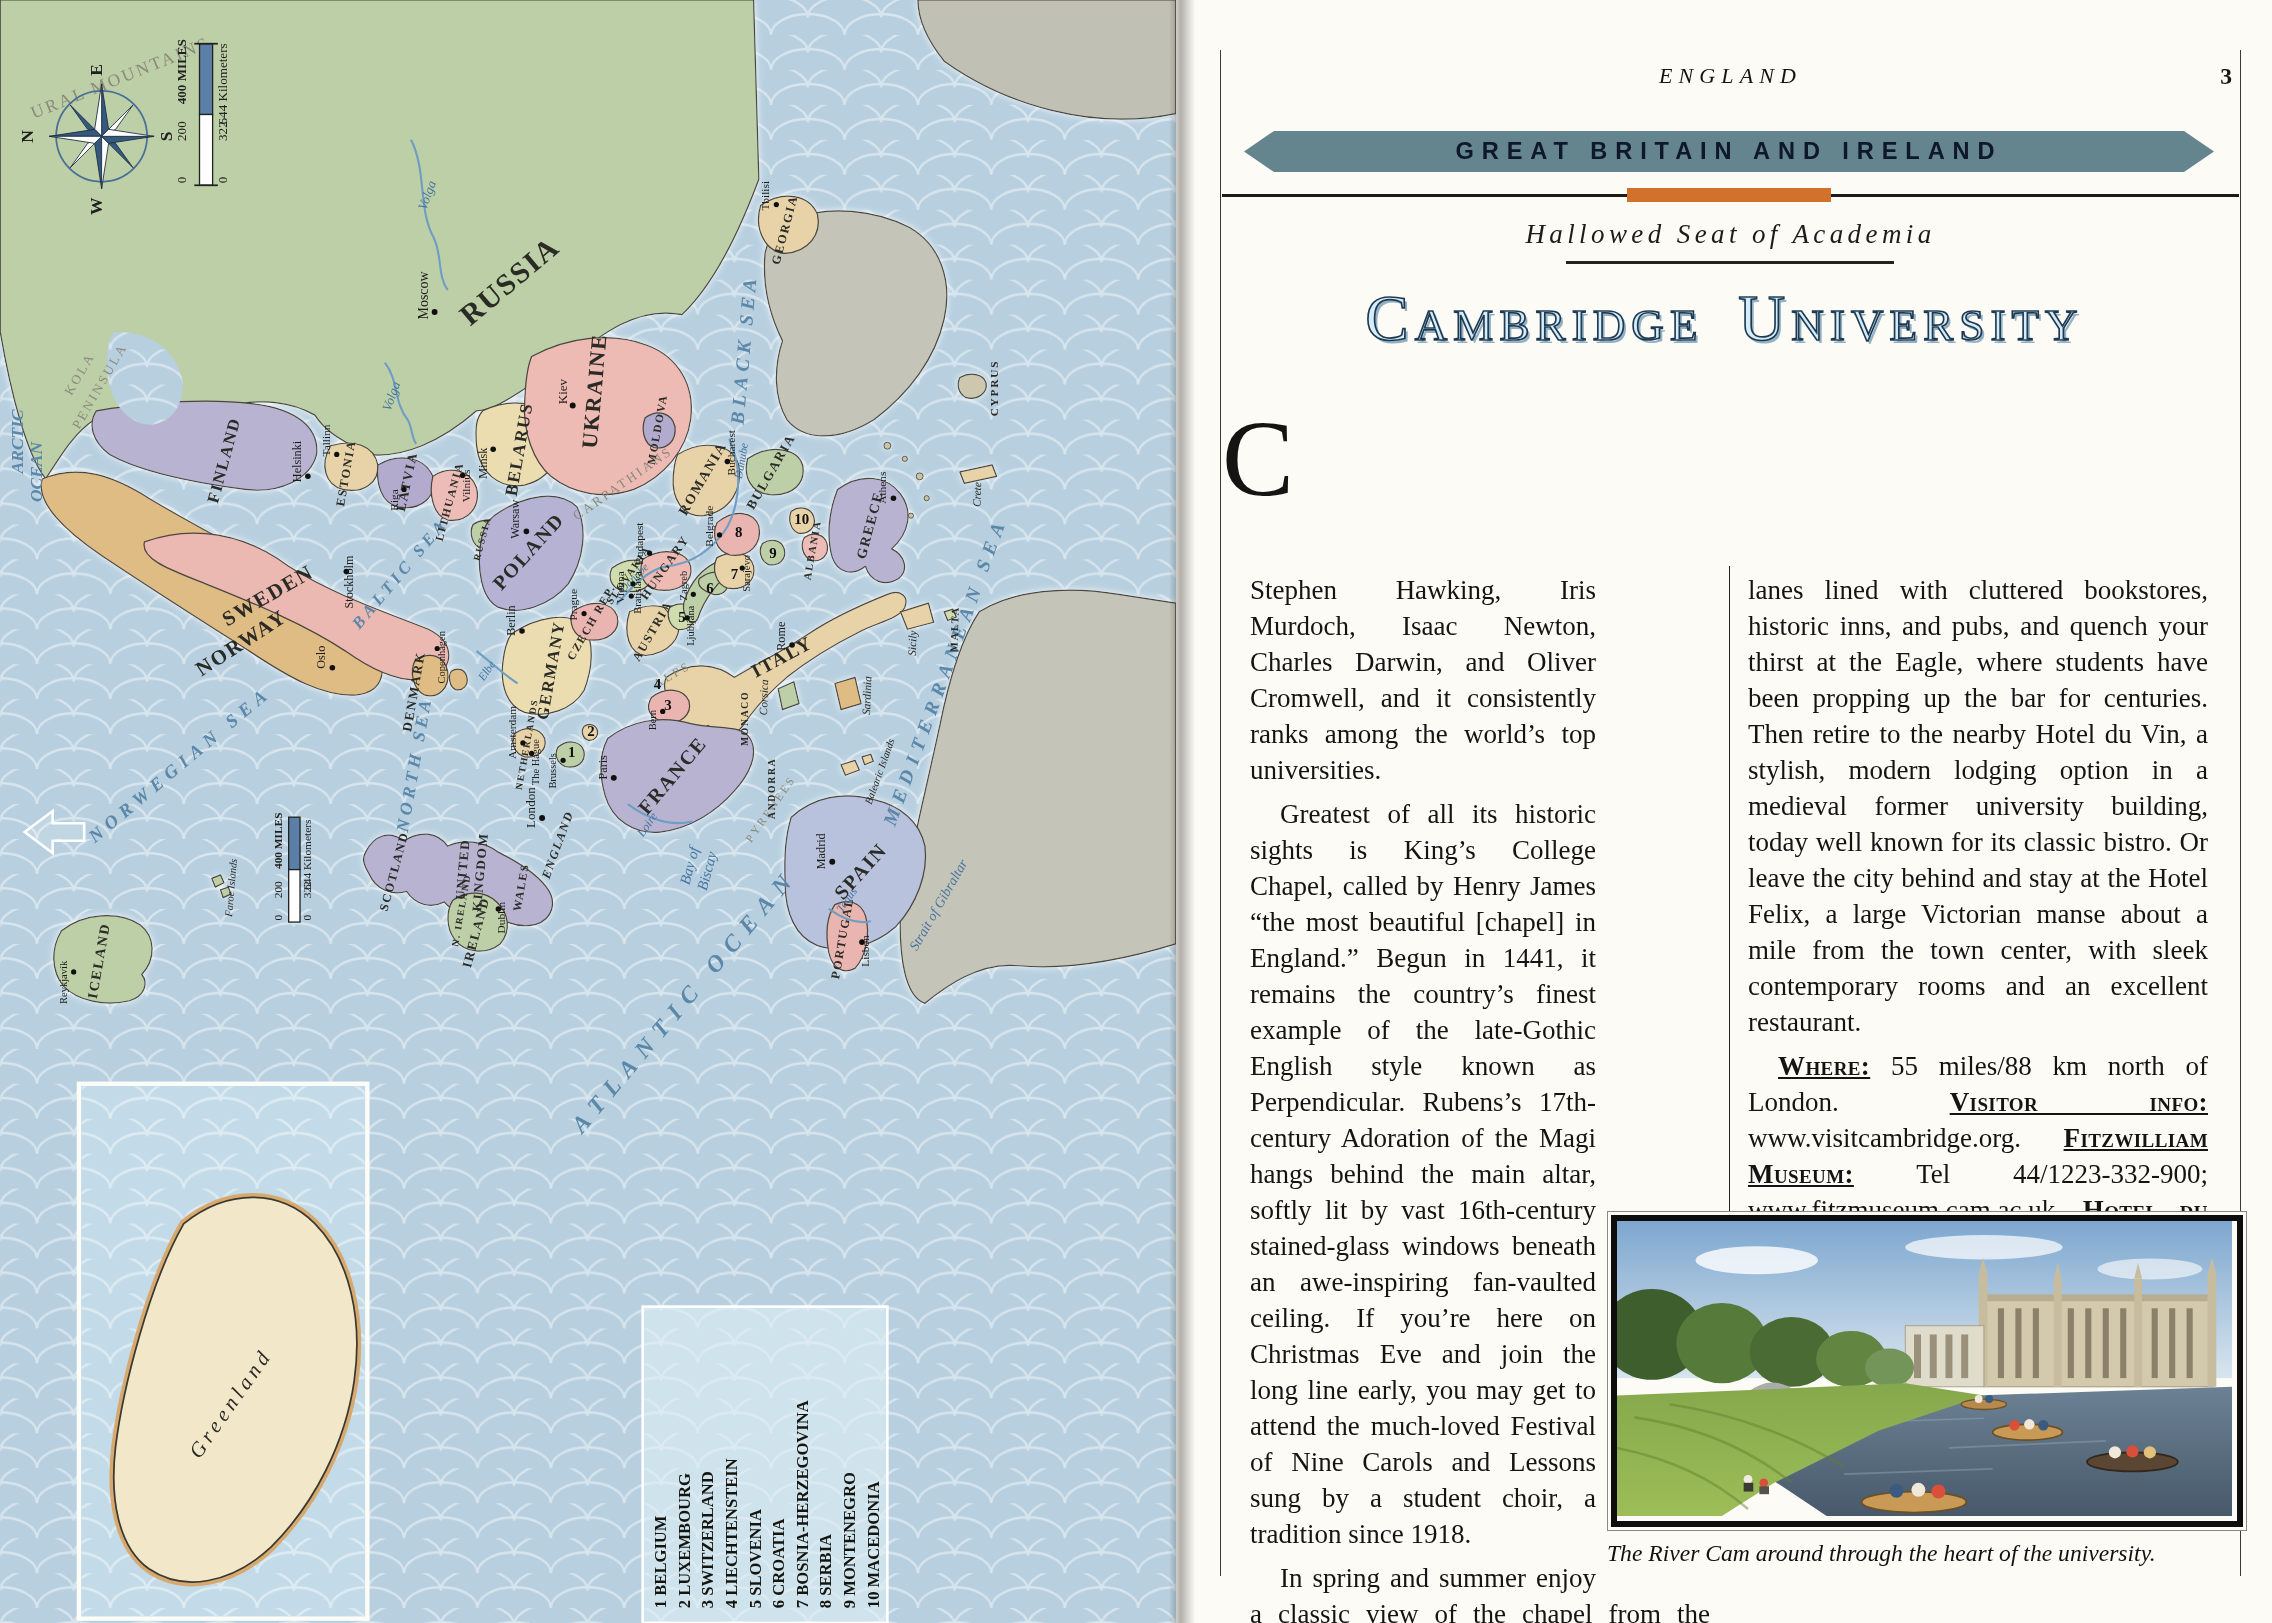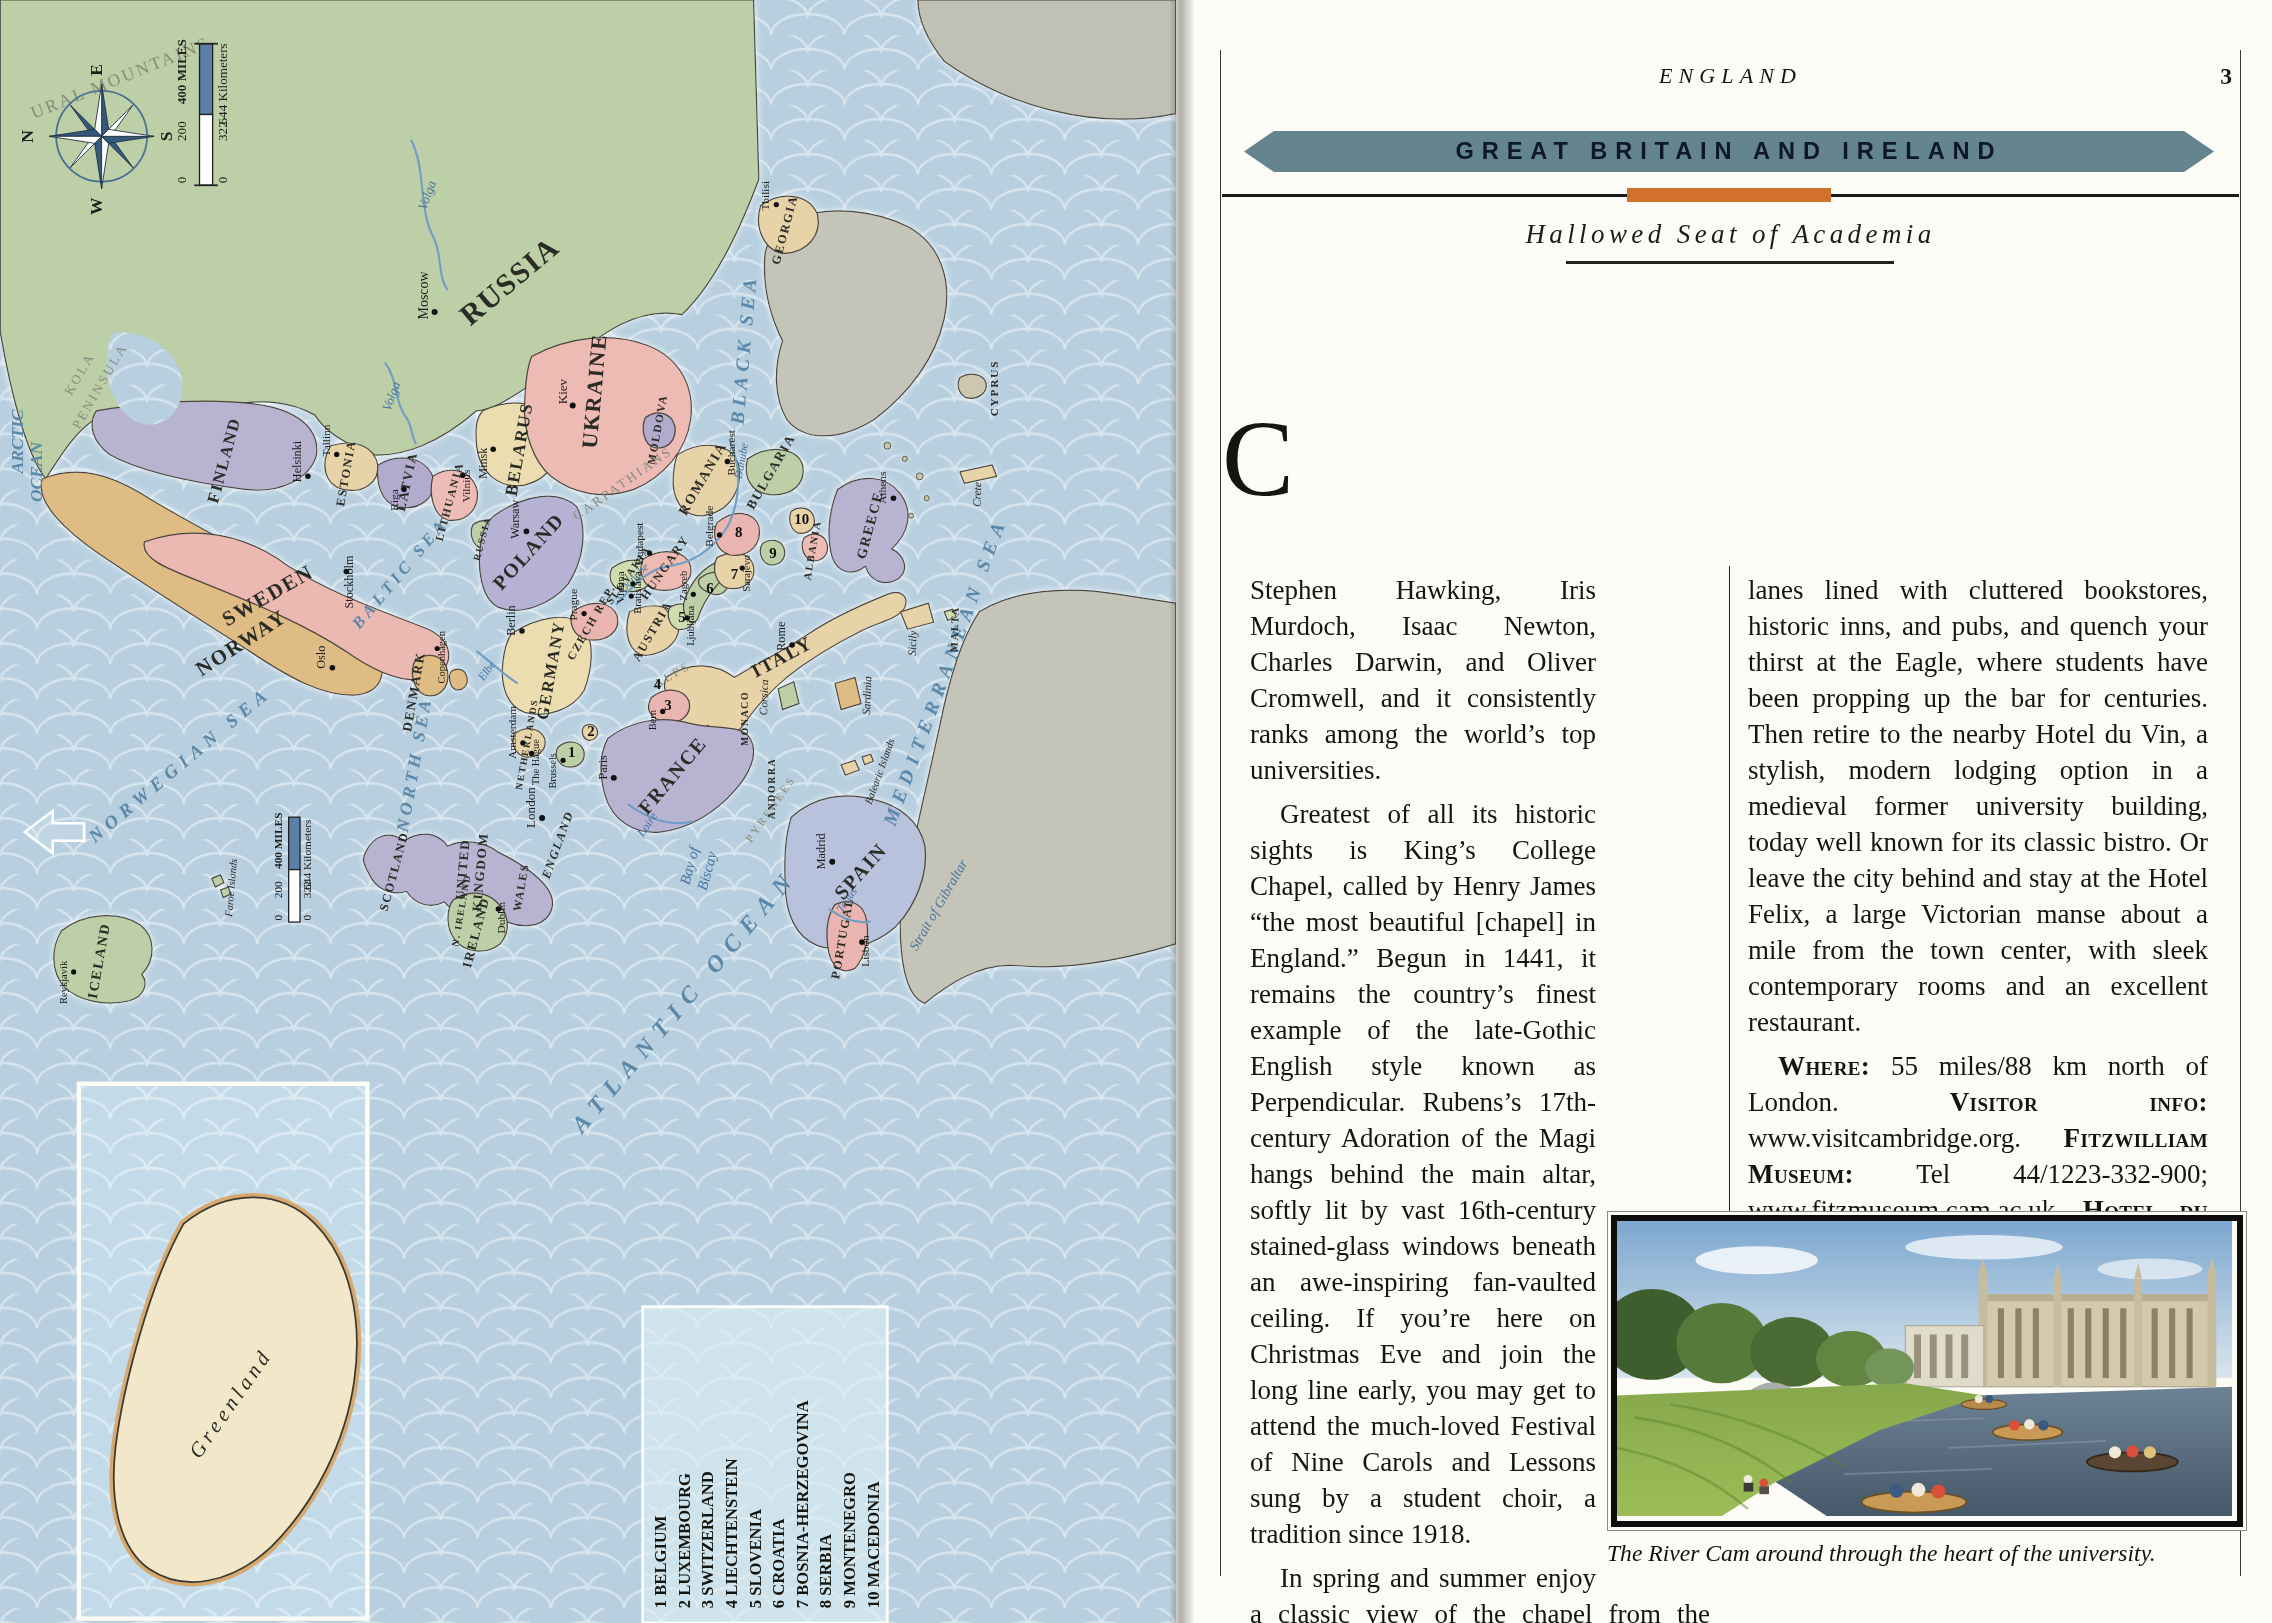--- a/index.html
+++ b/index.html
@@ -36,21 +36,21 @@
   .location{position:absolute;left:46px;top:376px;width:1017px;text-align:center;font-weight:bold;font-size:23px;letter-spacing:3.5px;word-spacing:8.7px;}
   .intro{position:absolute;left:46px;top:411px;width:1017px;font-size:31px;line-height:39px;text-align:justify;}
   .dropcap{float:left;font-size:108px;line-height:86px;padding:5.2px 8.7px 0 0;font-weight:400;}
   .col{position:absolute;top:564px;width:476px;font-size:27px;line-height:36px;text-align:justify;hyphens:auto;}
   .col p{margin:8px;}
   .col .ind{text-indent:30px;}
   .col-left{left:66px;}
   .col-right{left:564px;}
   .photo-push{float:right;width:122px;height:376px;margin-top:649px;}
   .it{}
-  .scv{font-variant:small-caps;font-weight:bold;letter-spacing:0.4px;}
+  .scv{font-variant:small-caps;font-weight:bold;letter-spacing:0.4px;text-decoration:underline;}
   .divider{position:absolute;left:553px;top:566px;width:0.9px;height:647px;background:#222;}
   .photo-frame{position:absolute;left:431px;top:1211px;width:640px;height:320px;border:0.9px solid #8a8a84;padding:2.6px;background:#fcfbf6;box-sizing:border-box;}
   .photo-inner{width:100%;height:100%;border:6.1px solid #0d0d0d;box-sizing:border-box;overflow:hidden;}
   .caption{position:absolute;left:431px;top:1540px;width:640px;font-style:italic;font-size:23.6px;color:#111;}
 </style>
 </head>
 <body>
 
 <div id="canvas">
 
@@ -400,20 +400,21 @@
       <div class="pg">3</div>
     </div>
 
     <div class="banner">GREAT BRITAIN AND IRELAND</div>
     <div class="rule"></div>
     <div class="rule-orange"></div>
 
     <div class="subtitle">Hallowed Seat of Academia</div>
     <div class="sub-under"></div>
 
+    <div class="title"><span class="big">C</span><span>AMBRIDGE</span>&nbsp;&nbsp;<span class="big">U</span><span>NIVERSITY</span></div>
 
 
     <div class="intro"><span class="dropcap">C</span></div>
 
     <div class="divider"></div>
 
     <div class="col col-left">
       <div class="photo-push"></div>
       <p>Stephen Hawking, Iris Murdoch, Isaac Newton, Charles Darwin, and Oliver Cromwell, and it consistently ranks among the world’s top universities.</p>
       <p class="ind"><span>Greatest of all its historic sights is King’s College Chapel, called by Henry James “the most beautiful [chapel] in England.” Begun in 1441, it remains the country’s finest example of the late-Gothic English style known as Perpendicular. Rubens’s 17th-century </span><span class="it">Adoration of the Magi</span><span> hangs behind the main altar, softly lit by vast 16th-century stained-glass windows beneath an awe-inspiring fan-vaulted ceiling. If you’re here on Christmas Eve and join the long line early, you may get to attend the much-loved Festival of Nine Carols and Lessons sung by a student choir, a tradition since 1918.</span></p>

